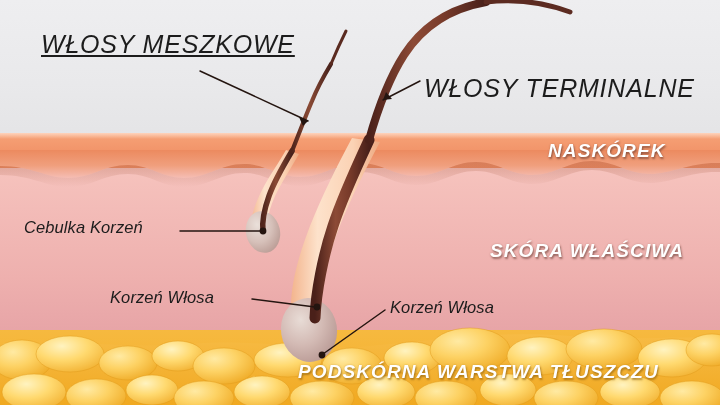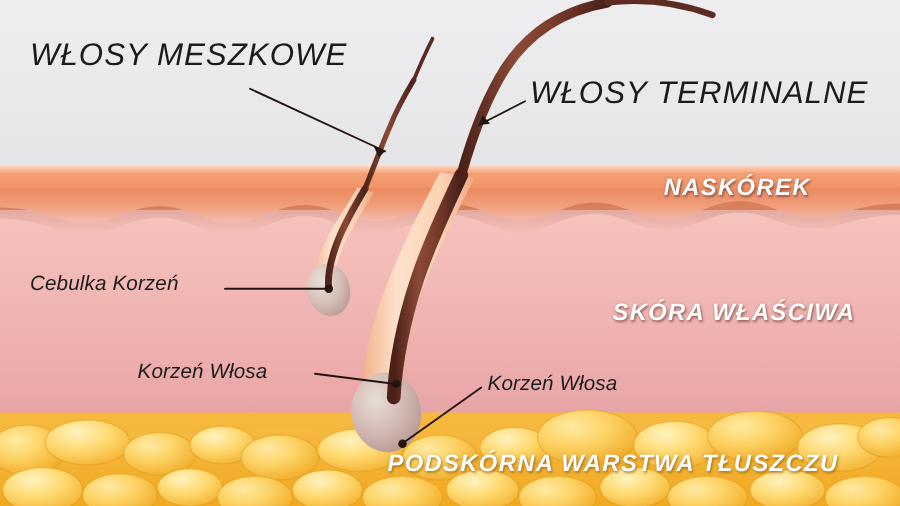--- a/index.html
+++ b/index.html
@@ -56,28 +56,28 @@
     font-style:italic;
     font-weight:bold;
     font-size:19px;
     letter-spacing:1.1px;
     text-shadow:1px 1.5px 2px rgba(90,50,40,.55), 0 0 2px rgba(120,70,55,.35);
   }
   .lbl-white.fat{
     text-shadow:1px 1.6px 2px rgba(140,95,15,.6), 0 0 2px rgba(150,105,20,.4);
   }
 
-  #lbl-vellus{left:24px;top:30px;}
-  #lbl-terminal{left:424px;top:60px;}
+  #lbl-vellus{left:41px;top:30px;text-decoration:underline;}
+  #lbl-terminal{left:424px;top:74px;}
   #lbl-bulb{left:24px;top:218px;}
   #lbl-root-left{left:110px;top:288px;}
   #lbl-root-right{left:390px;top:298px;}
-  #lbl-epidermis{left:531px;top:140px;}
+  #lbl-epidermis{left:548px;top:140px;}
   #lbl-dermis{left:490px;top:240px;font-style:italic;}
-  #lbl-hypodermis{left:310px;top:361px;}
+  #lbl-hypodermis{left:298px;top:361px;}
 </style>
 </head>
 <body>
 
 <div id="stage">
 
   <div class="layer" id="bg-sky"></div>
 
   <div class="layer" id="epidermis"></div>
   <div class="layer" id="epidermis-top-hi"></div>

